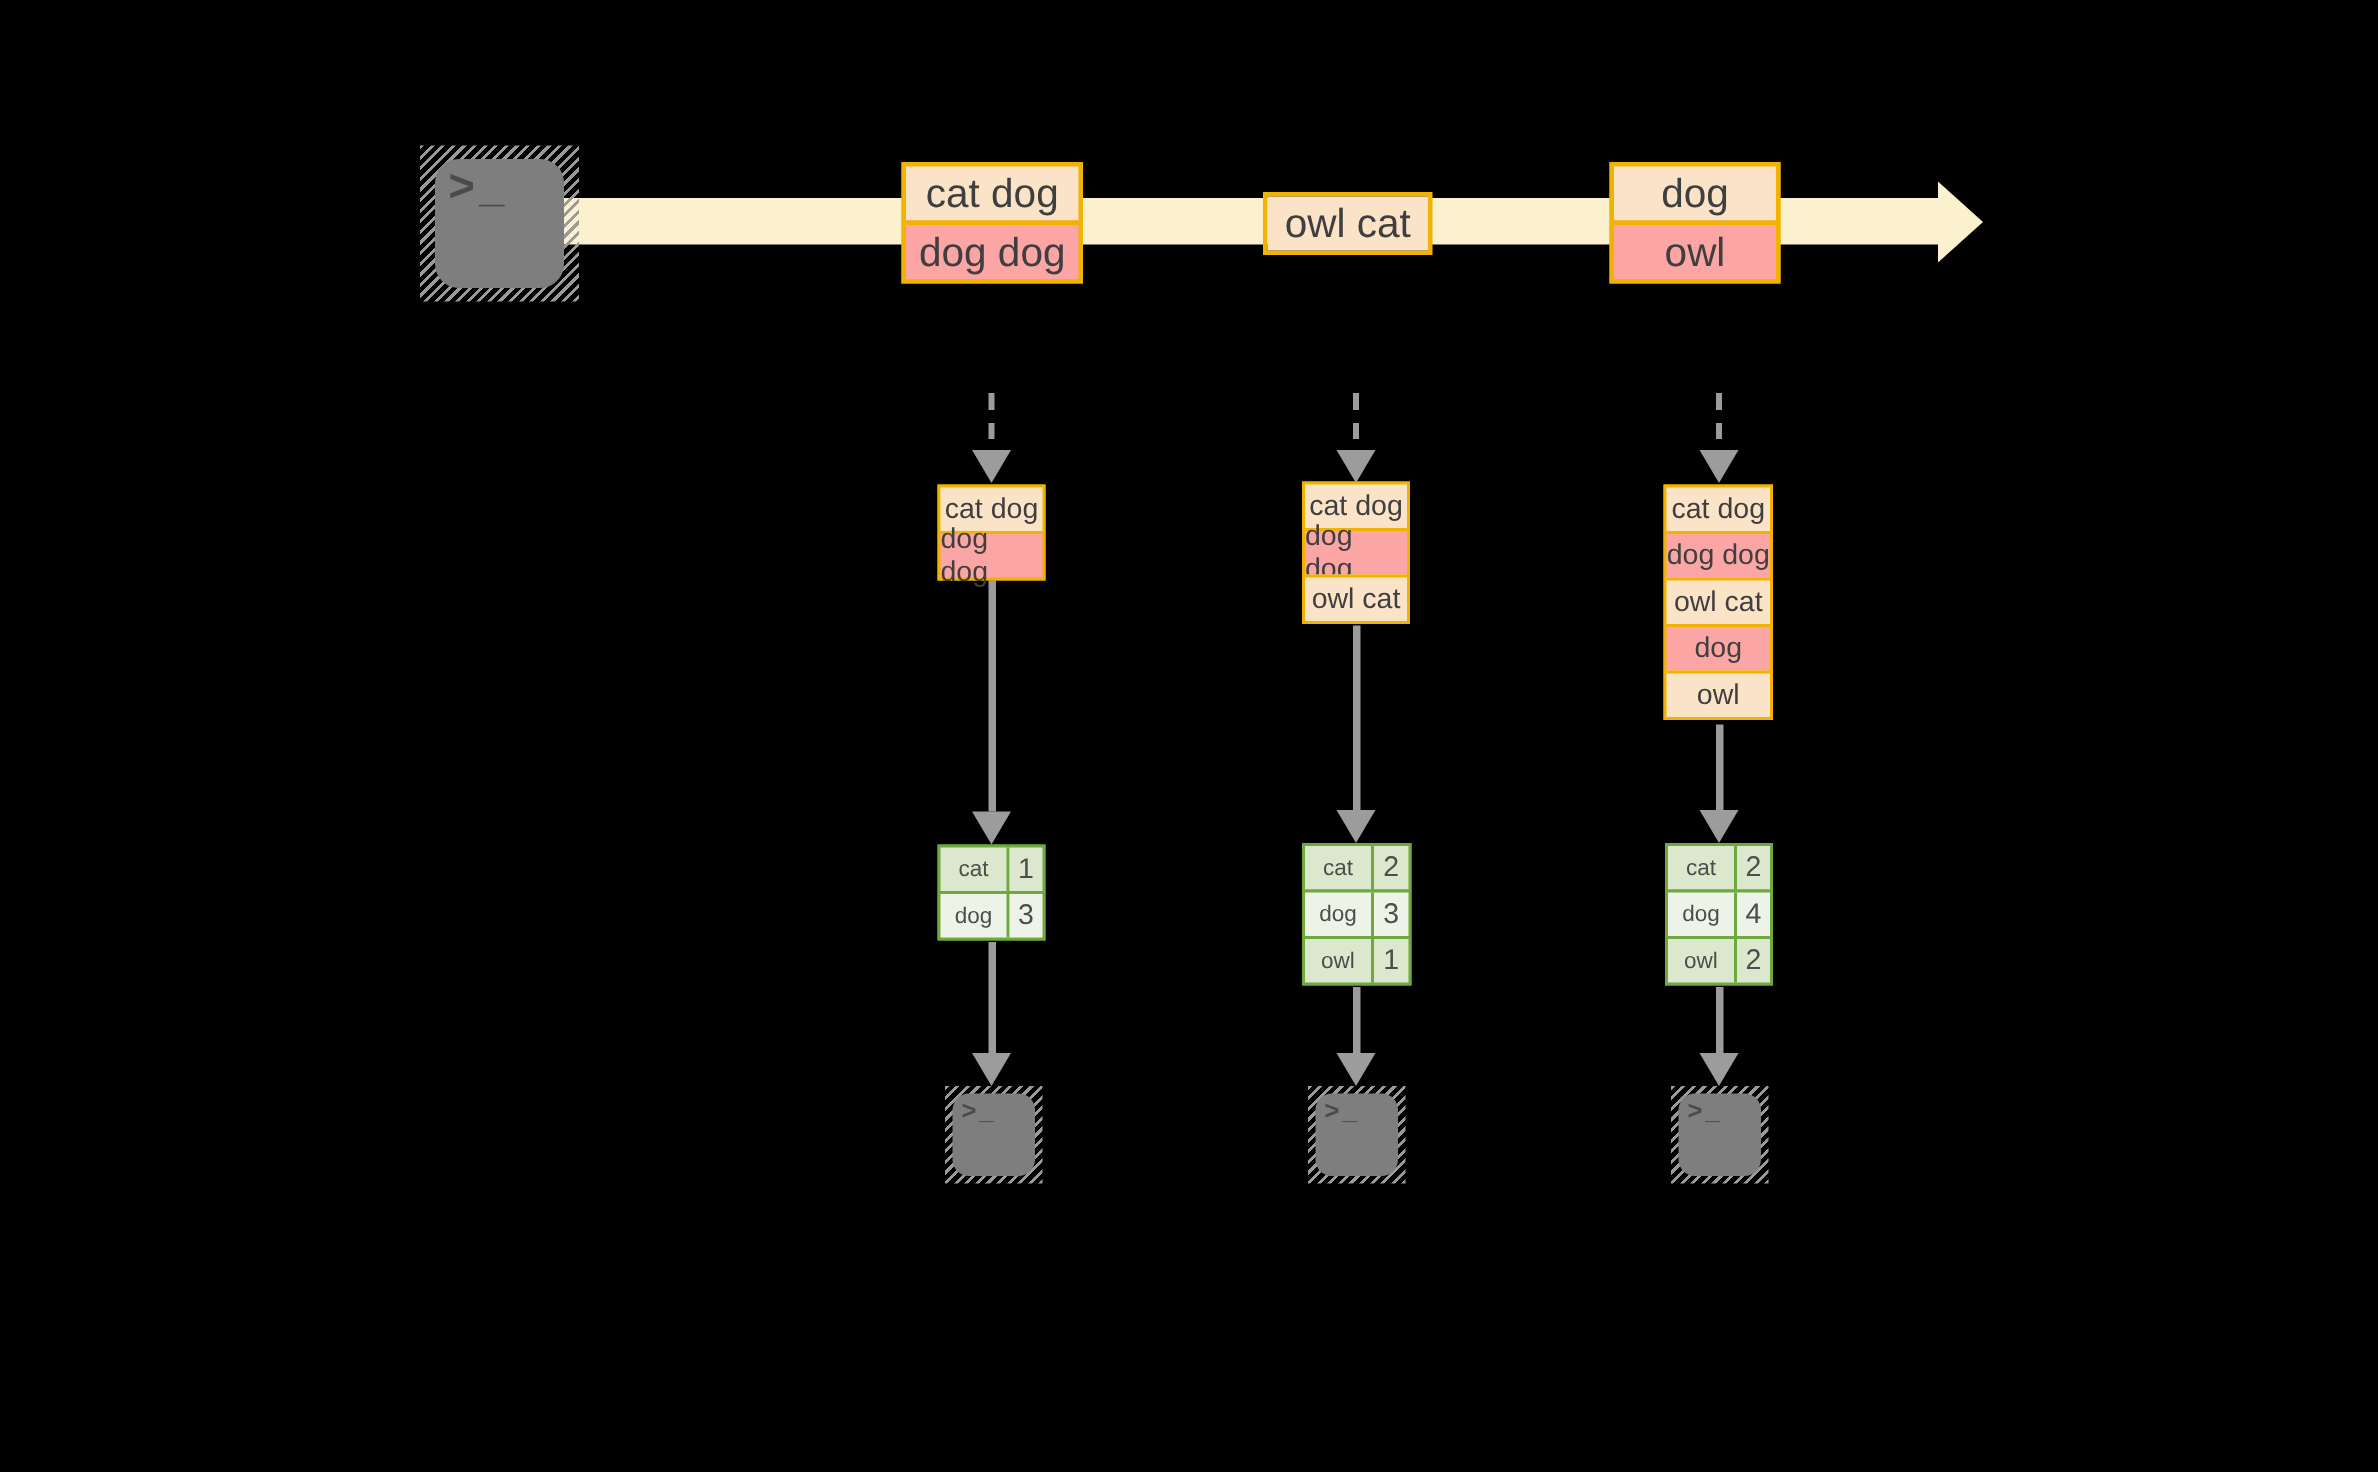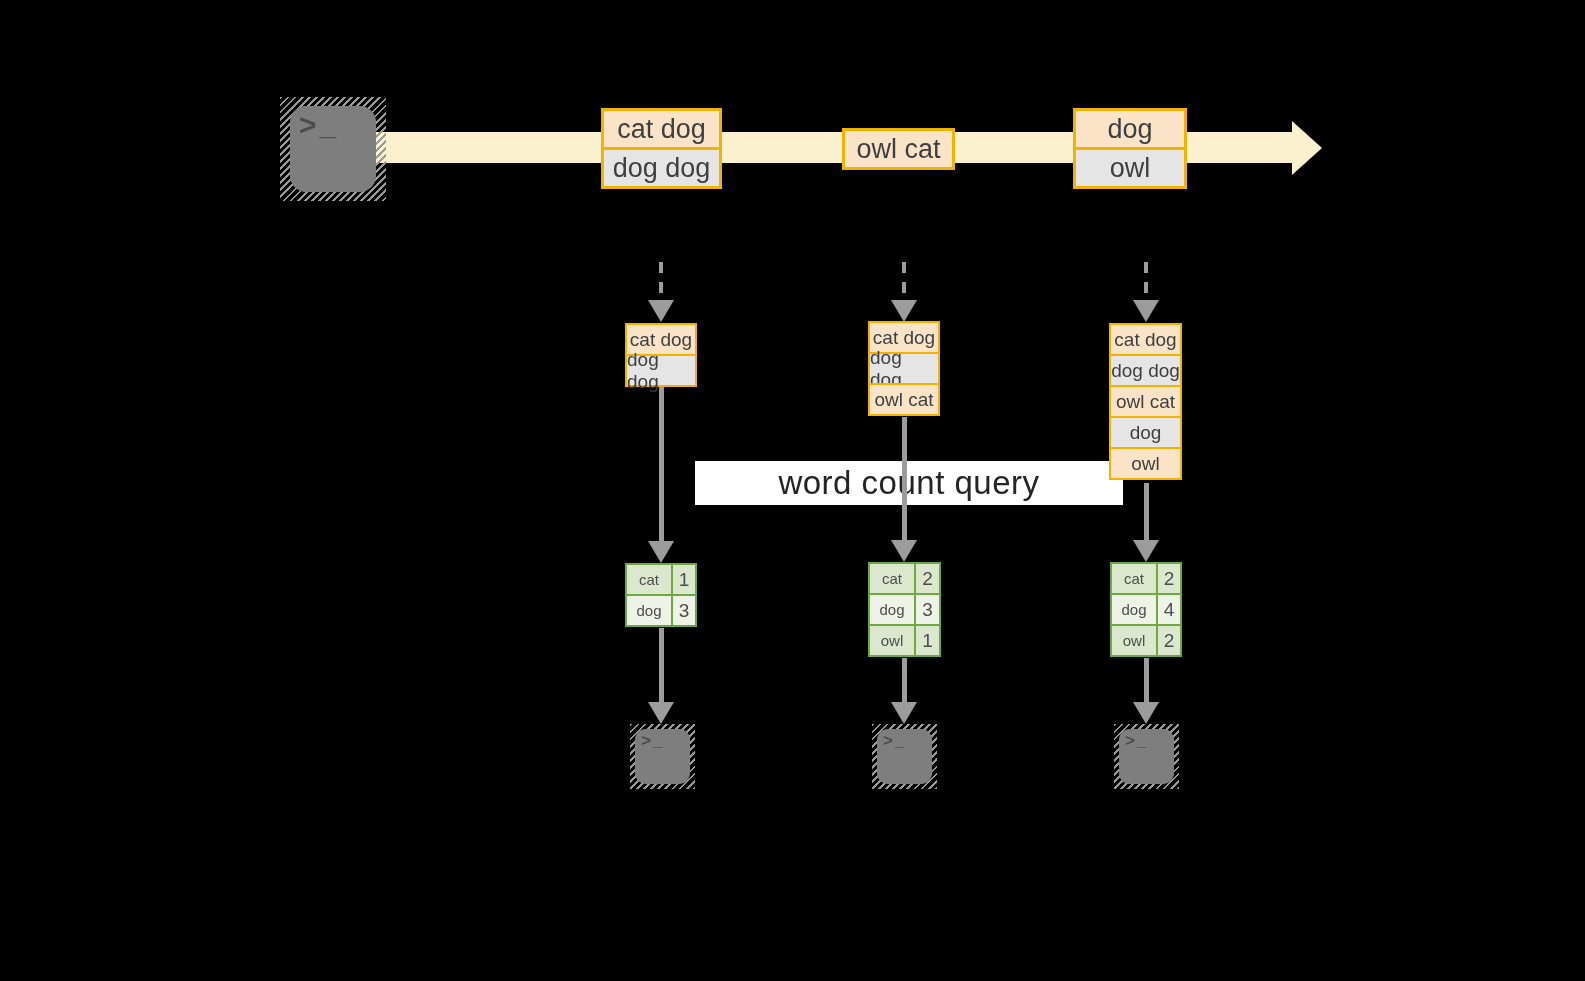--- a/index.html
+++ b/index.html
@@ -27,21 +27,21 @@
   
   .obox{position:absolute;display:flex;flex-direction:column;z-index:3;
     border:3px solid #F2B200;box-sizing:border-box;background:#F2B200;}
   .obox.thin{border-width:2px;}
   .orow{display:flex;align-items:center;justify-content:center;color:#3F3F3F;border-top:3px solid #F2B200;}
   .obox.thin .orow{border-top-width:2px;}
   .orow:first-child{border-top:none;}
   .orow.lg{height:36px;font-size:27px;}
   .orow.sm{height:29px;font-size:19px;}
   .f-dark{background:#FBE3C8;}
-  .f-light{background:#e5e5e5;}
+  .f-light{background:#fca5a5;}
 
   
   .banner{position:absolute;left:695px;top:461px;width:428px;height:44px;background:#ffffff;z-index:1;
     display:flex;align-items:center;justify-content:center;}
   .banner span{font-size:33px;font-weight:300;color:#242424;letter-spacing:0.5px;}
 
   
   .varrow{position:absolute;width:26px;display:flex;flex-direction:column;align-items:center;z-index:2;}
   .vline{flex:1;width:5px;background:#9C9C9C;}
   .vline.dash{width:4px;background:repeating-linear-gradient(to bottom,#9C9C9C 0 11px,transparent 11px 20px);}
@@ -107,23 +107,20 @@
     <div class="orow sm f-dark">owl cat</div>
   </div>
   <div class="obox thin" style="left:1109px;top:323px;width:73px;">
     <div class="orow sm f-dark">cat dog</div>
     <div class="orow sm f-light">dog dog</div>
     <div class="orow sm f-dark">owl cat</div>
     <div class="orow sm f-light">dog</div>
     <div class="orow sm f-dark">owl</div>
   </div>
 
-  <div class="banner">
-    <span>word count query</span>
-  </div>
 
   <div class="varrow" style="left:648px;top:387px;height:176px;">
       <div class="vline"></div>
       <div class="vhead"></div>
     </div>
   <div class="varrow" style="left:891px;top:417px;height:145px;">
       <div class="vline"></div>
       <div class="vhead"></div>
     </div>
   <div class="varrow" style="left:1133px;top:483px;height:79px;">

